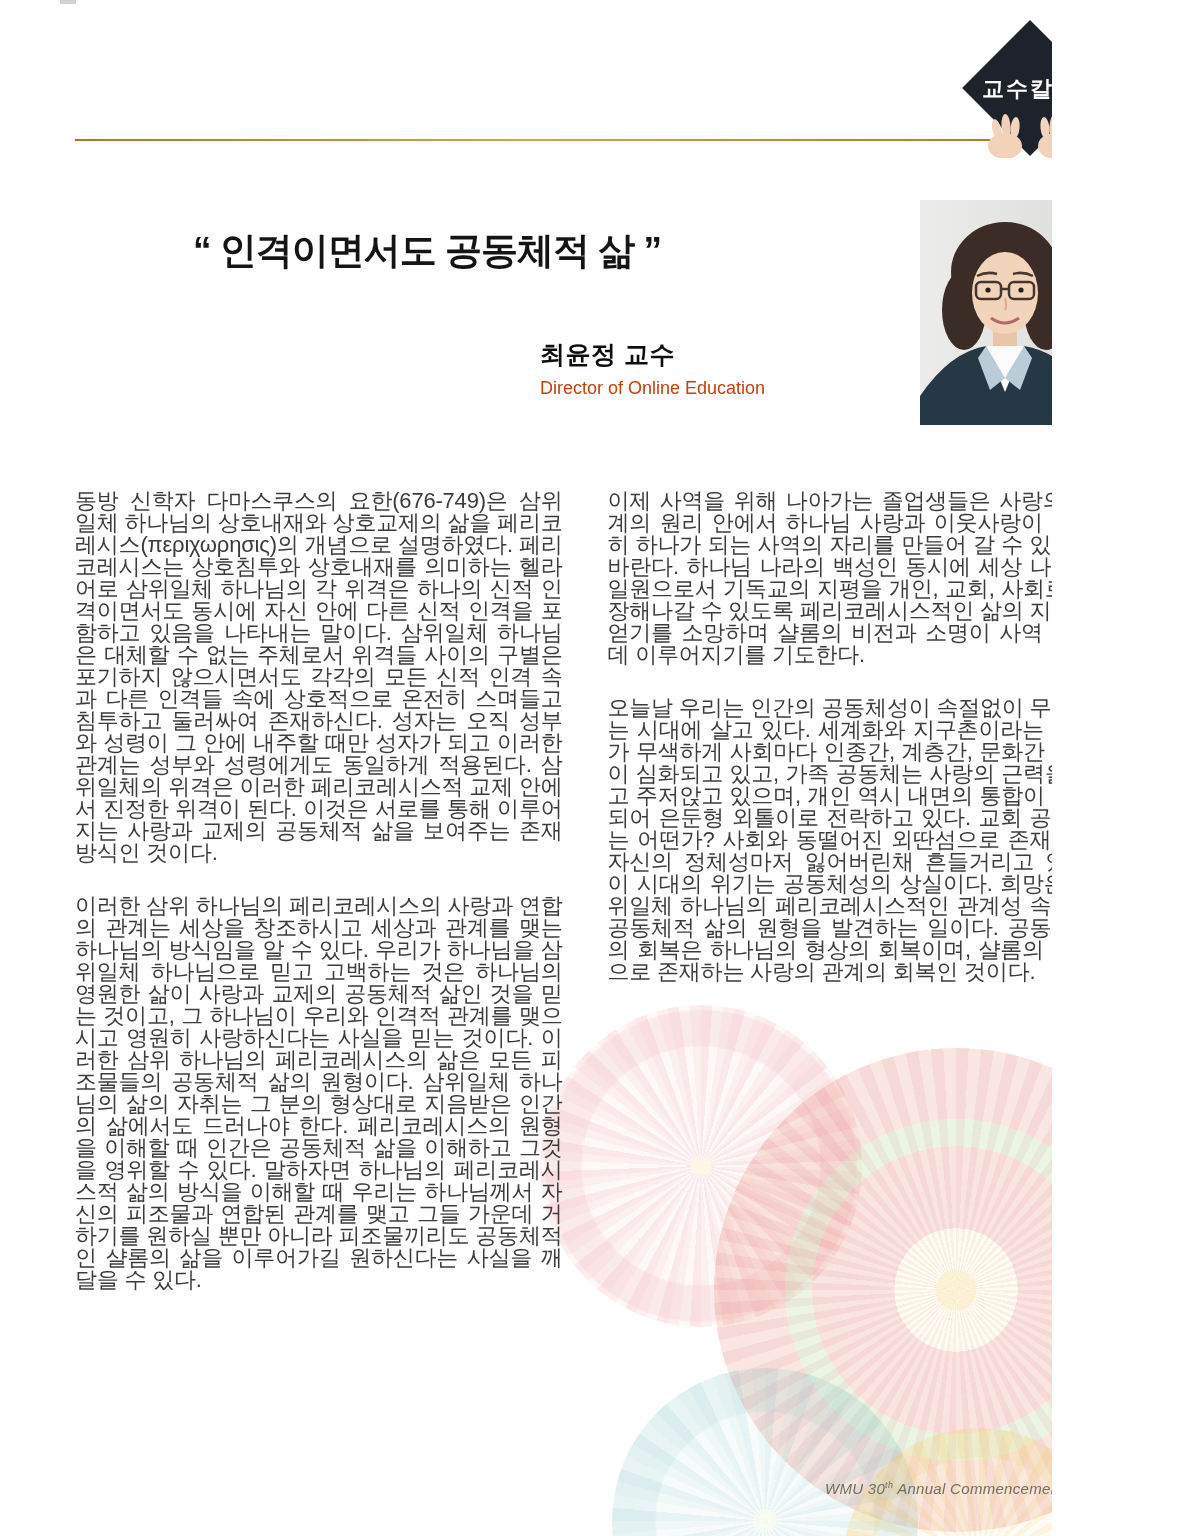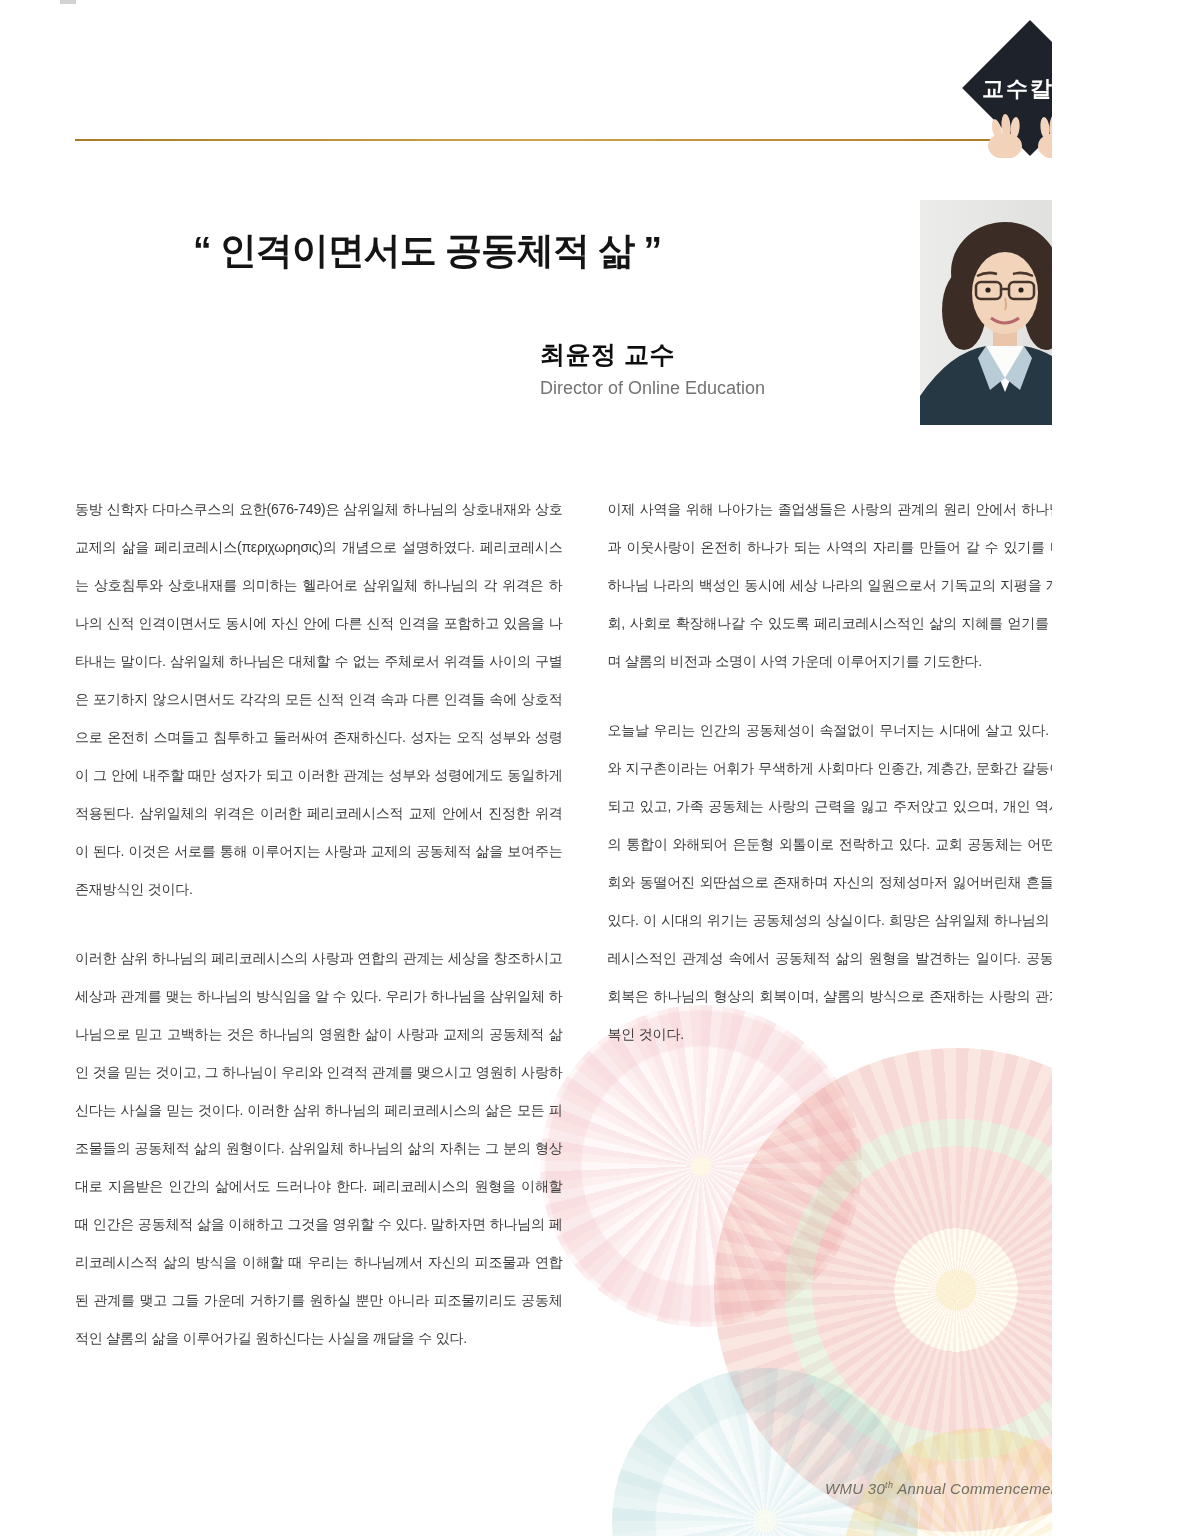--- a/index.html
+++ b/index.html
@@ -78,31 +78,31 @@
     z-index: 2;
   }
   .author-block {
     position: absolute; left: 540px; top: 338px; width: 340px;
     z-index: 2;
   }
   .author-name {
     font-size: 25px; font-weight: 700; color: #0e0e0e; letter-spacing: 0.5px;
   }
   .author-role {
-    margin-top: 7px; font-size: 18px; color: #737373;
+    margin-top: 7px; font-size: 18px; color: #c2410c;
   }
   
   .columns {
     position: absolute; left: 75px; top: 490px; width: 1020px;
     display: flex; gap: 45px; z-index: 2;
   }
   .col { flex: 1; }
   .col p {
     margin: 0 0 31px 0;
-    font-size: 14px; line-height: 38px; color: #3b3b3b;
+    font-size: 22px; line-height: 22px; color: #3b3b3b;
     text-align: justify; letter-spacing: -0.2px;
   }
   
   .footer {
     position: absolute; left: 60px; top: 1476px; width: 1056px;
     display: flex; justify-content: flex-end; align-items: baseline;
     gap: 28px; z-index: 2;
   }
   .footer-event {
     font-style: italic; font-size: 15px; color: #6f6f62; letter-spacing: 0.3px;

